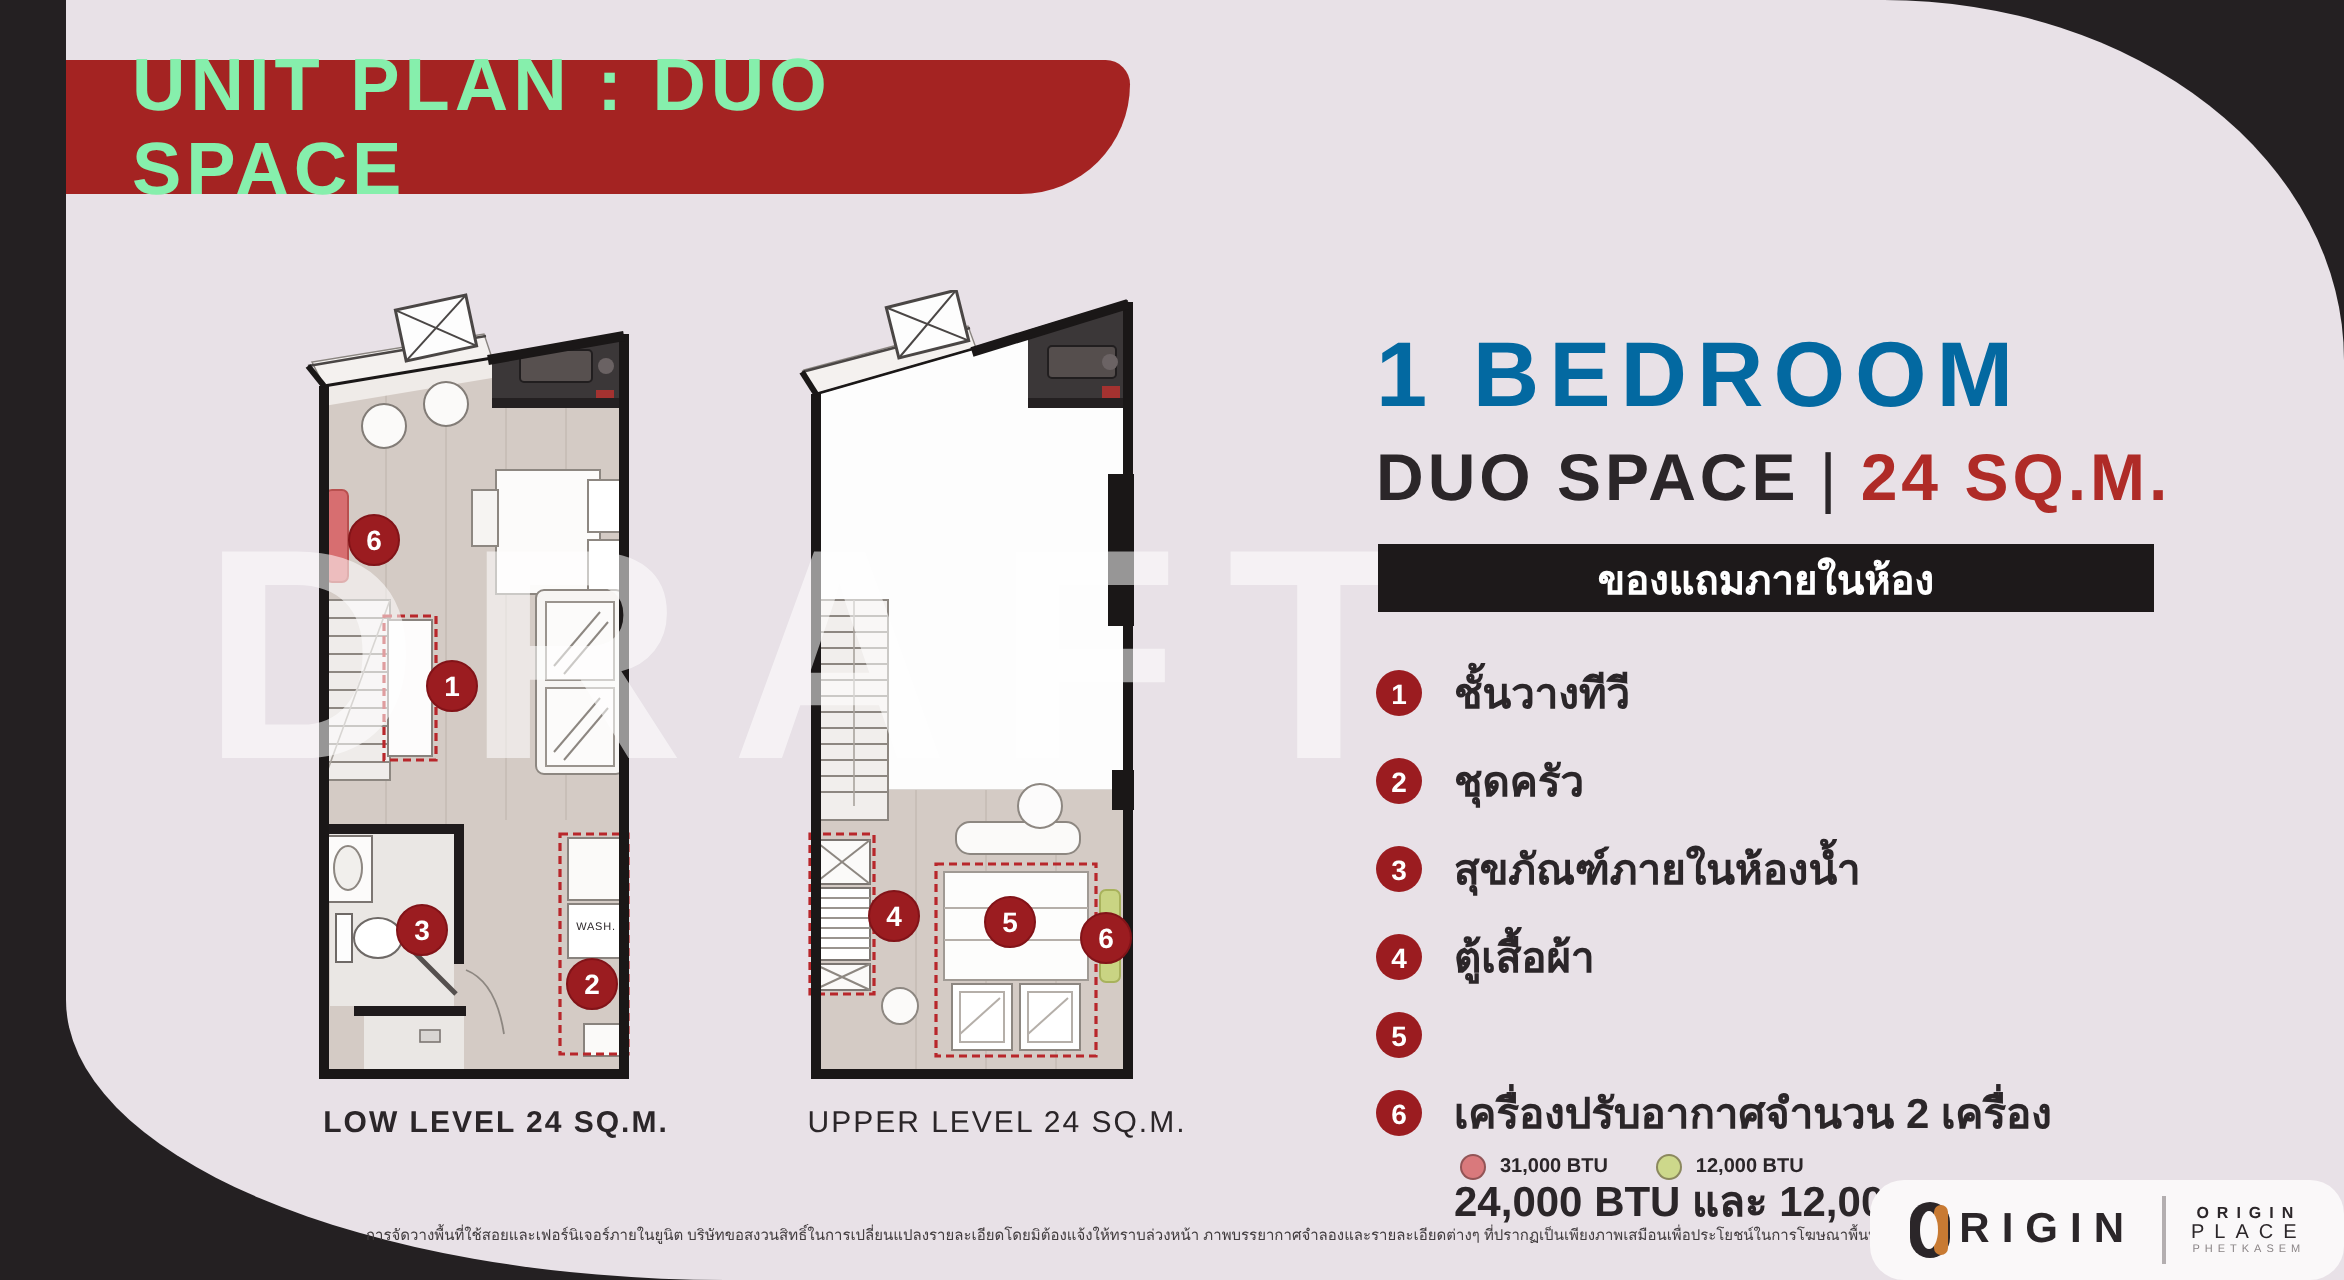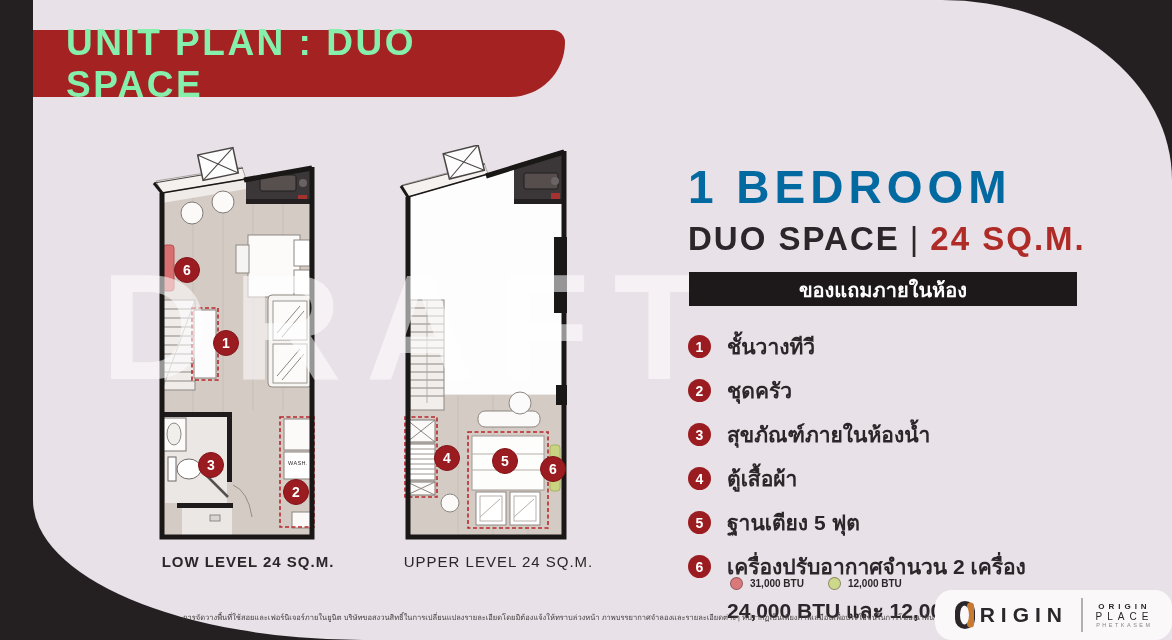--- a/index.html
+++ b/index.html
@@ -312,21 +312,20 @@
       <div class="item">
         <div class="badge">3</div>
         <div class="item-text">สุขภัณฑ์ภายในห้องน้ำ</div>
       </div>
       <div class="item">
         <div class="badge">4</div>
         <div class="item-text">ตู้เสื้อผ้า</div>
       </div>
       <div class="item">
         <div class="badge">5</div>
-        <div class="item-text">ฐานเตียง 5 ฟุต</div>
       </div>
       <div class="item">
         <div class="badge">6</div>
         <div class="item-text">เครื่องปรับอากาศจำนวน 2 เครื่อง</div>
       </div>
       <div class="item-cont">24,000 BTU และ 12,000 BTU</div>
     </div>
 
     <div class="legend">
       <div class="legend-entry">

